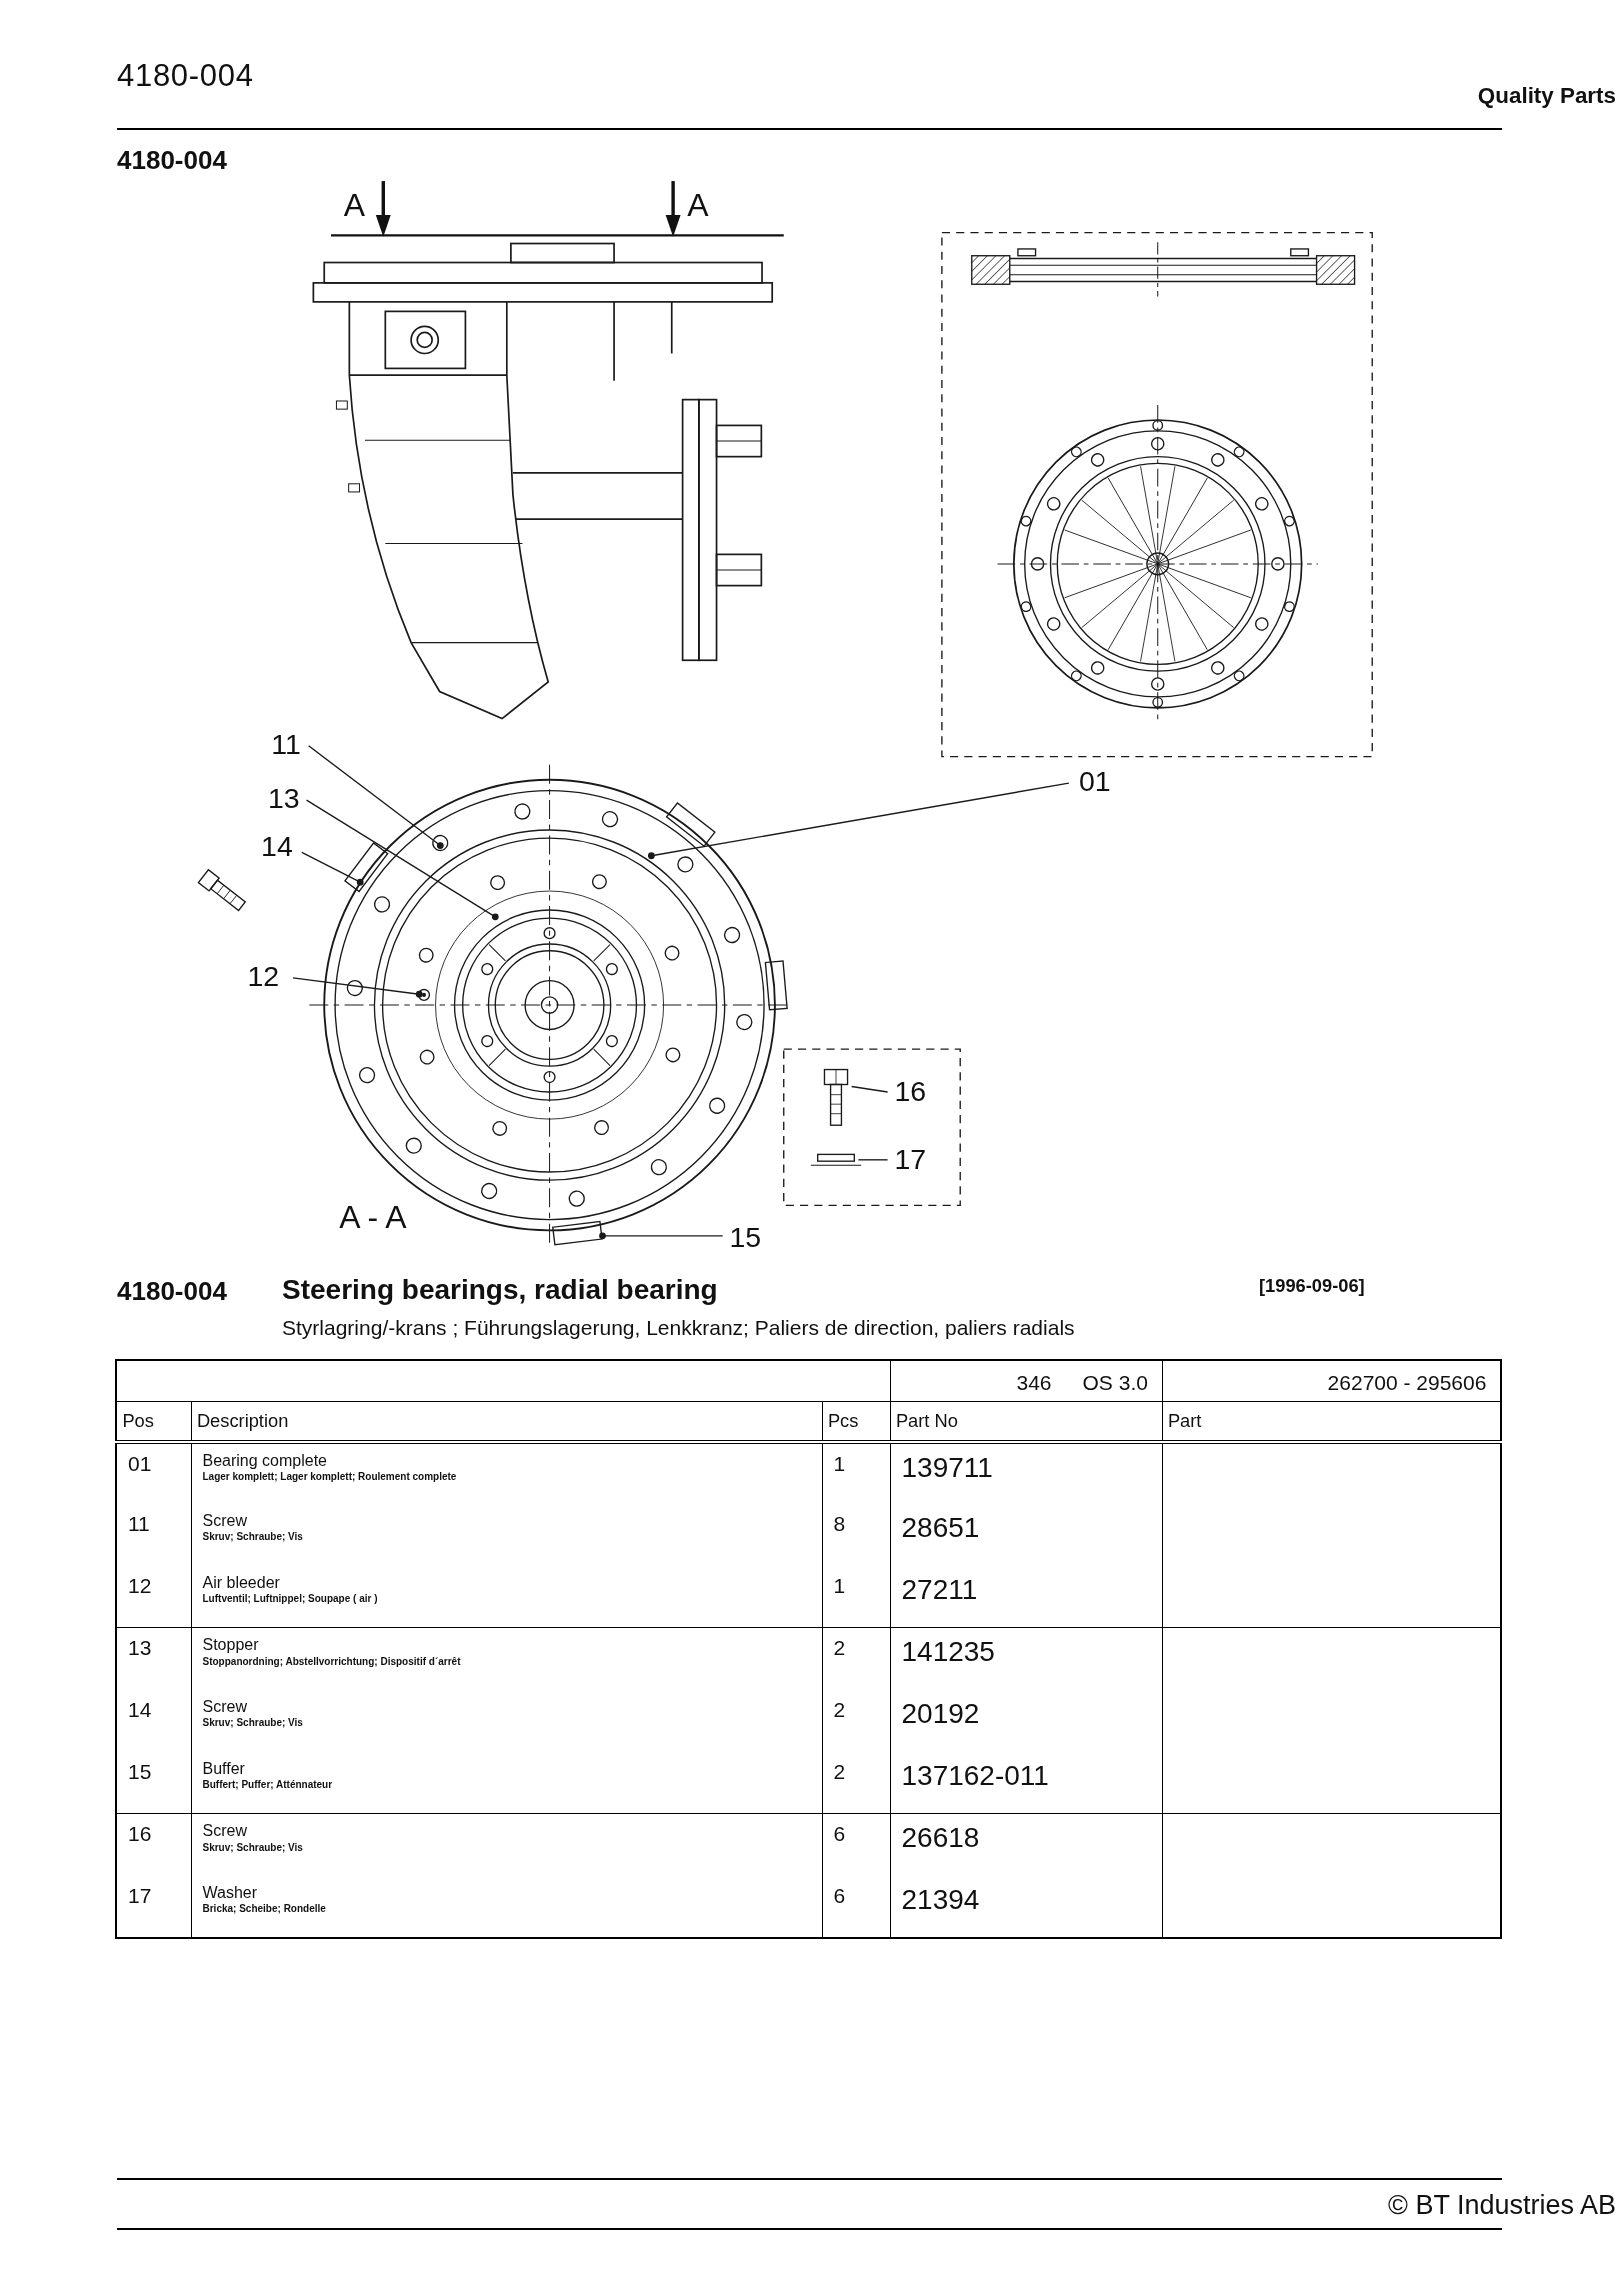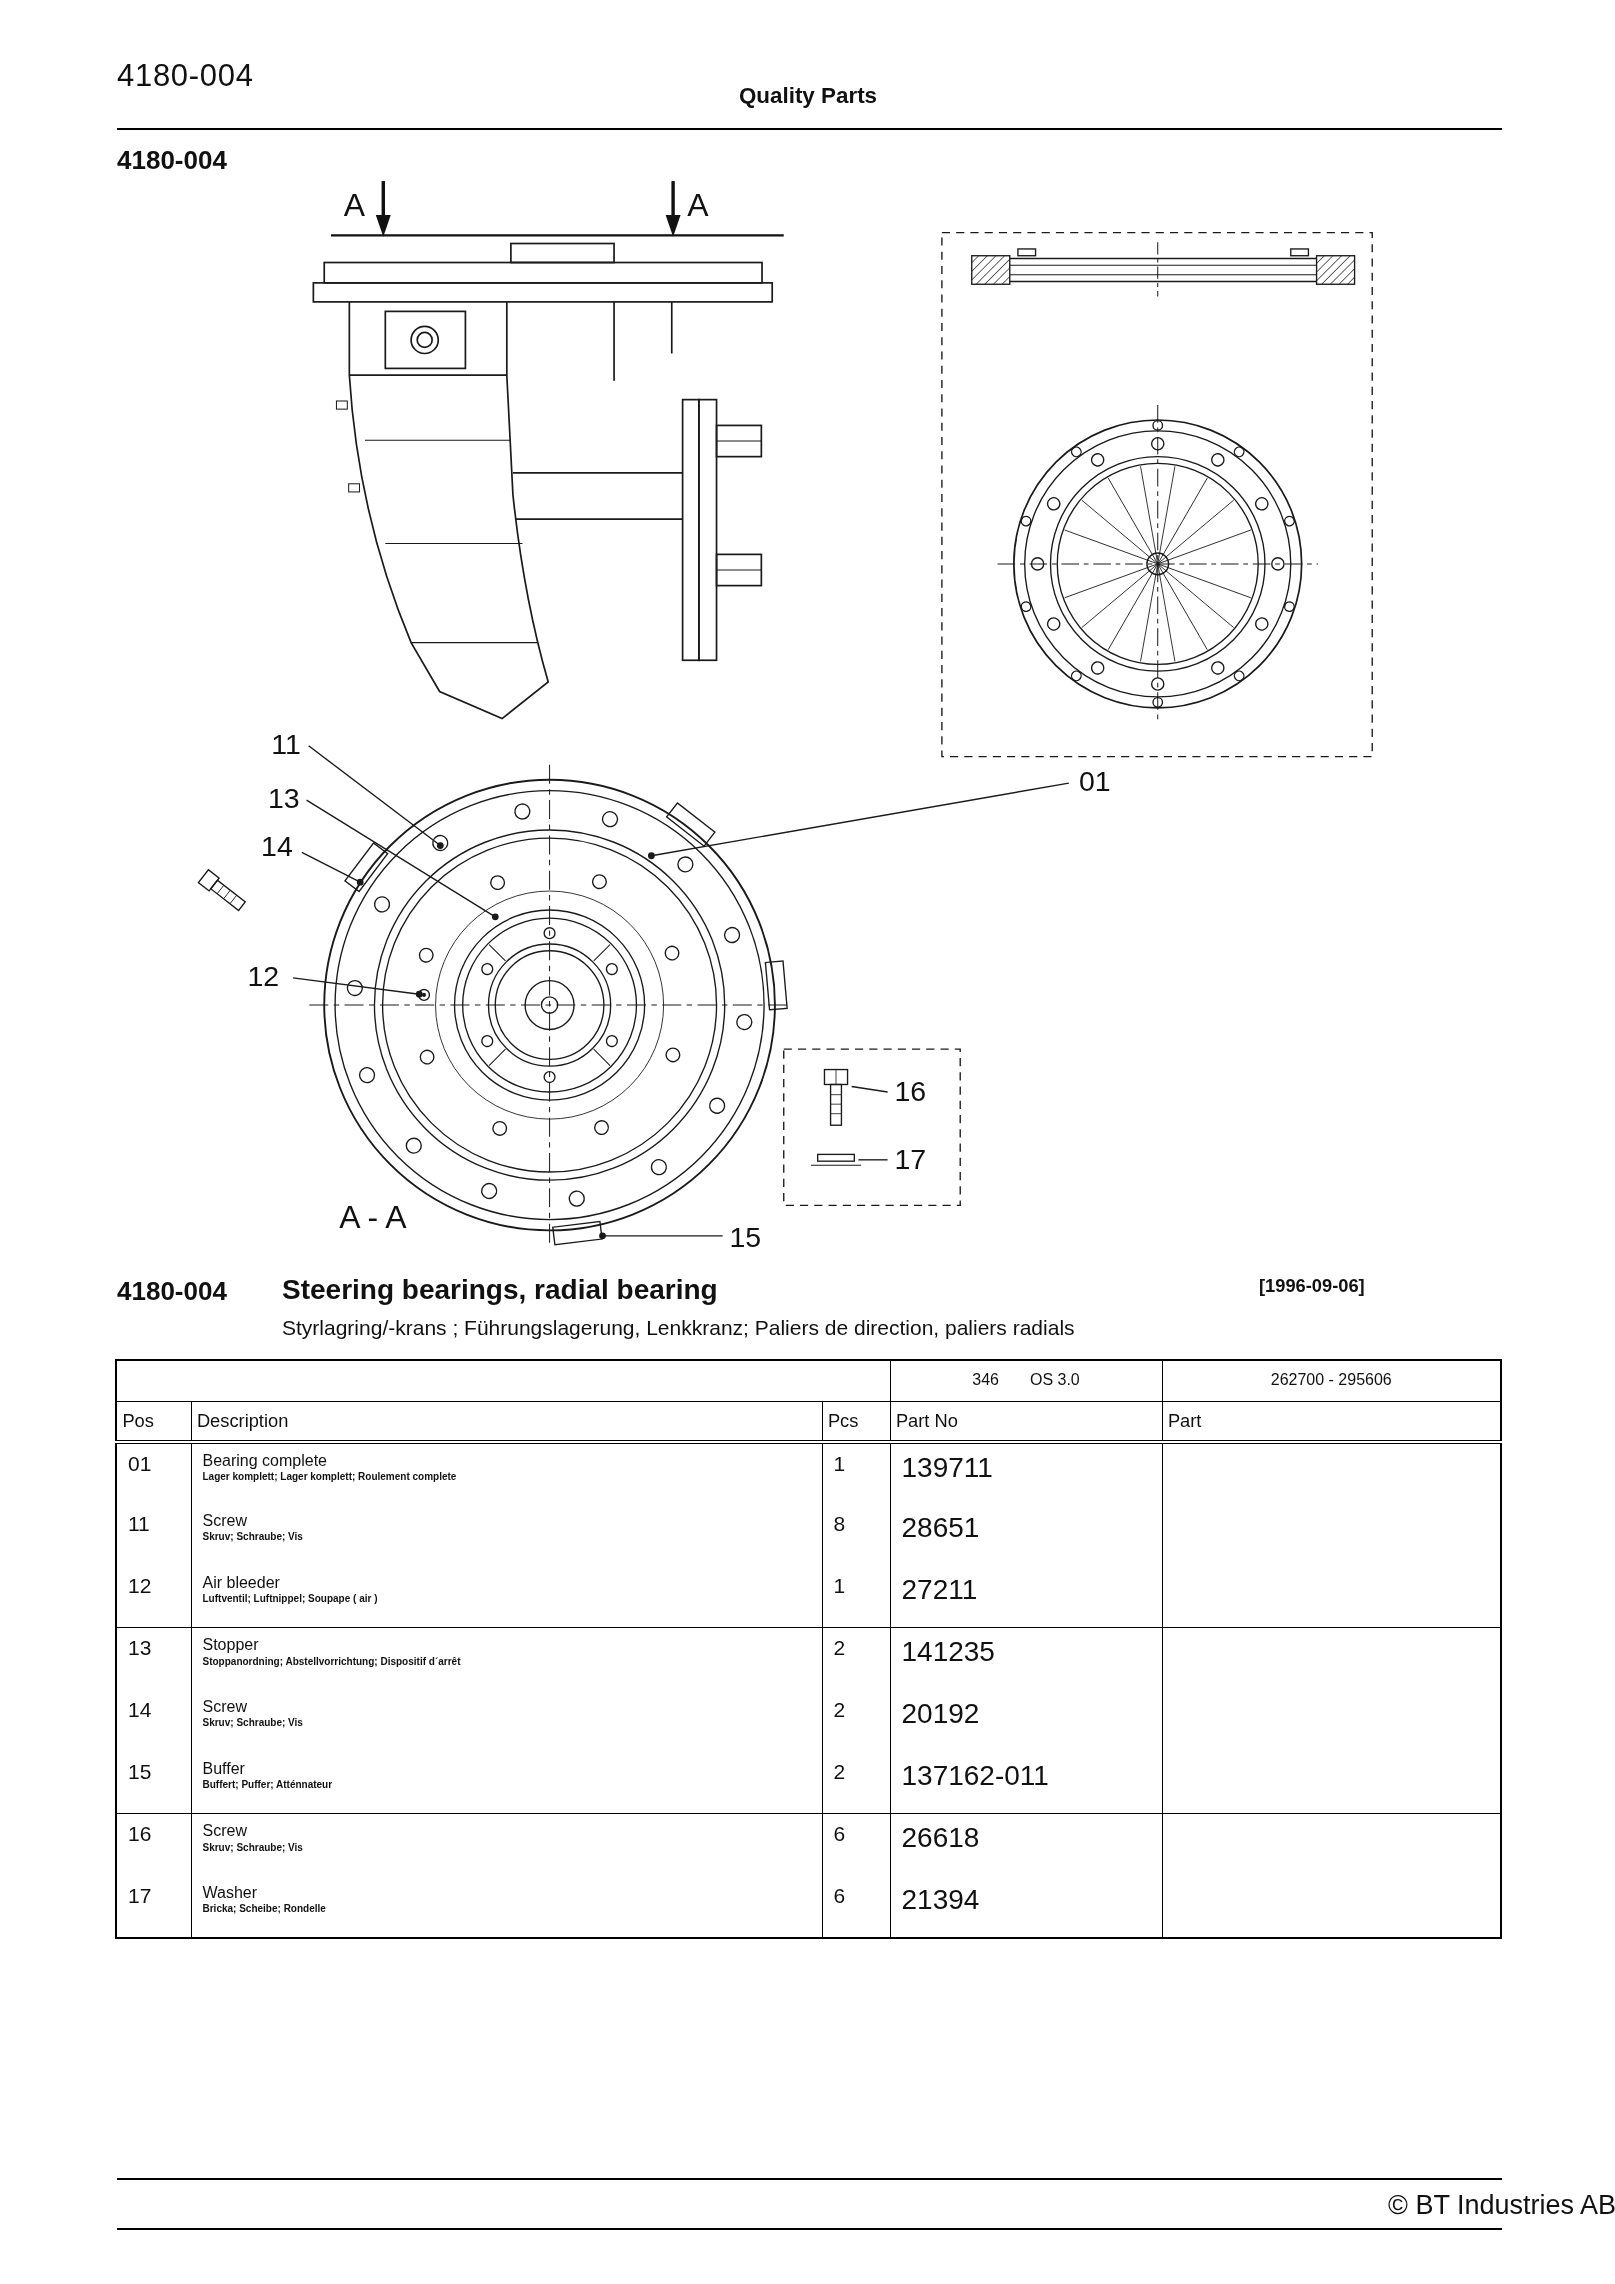--- a/index.html
+++ b/index.html
@@ -5,41 +5,41 @@
   * { margin:0; padding:0; box-sizing:border-box; }
   html,body { background:#ffffff; }
   body {
     width:1616px; height:2284px; position:relative;
     font-family:"Liberation Sans", sans-serif; color:#111;
   }
   .abs { position:absolute; }
 
   
   .doc-number   { left:117px; top:58px;  font-size:31px; font-weight:400; letter-spacing:0.7px; }
-  .brand        { left:0; right:0; top:83px; text-align:center; font-size:22.4px; font-weight:700; }
+  .brand        { left:0; right:0; top:83px; text-align:right; font-size:22.4px; font-weight:700; }
   .header-rule  { left:117px; top:128px; width:1385px; height:2px; background:#000; }
   .section-number { left:117px; top:145px; font-size:26px; font-weight:700; }
 
   
   .drawing { left:115px; top:177px; }
   .drawing text { font-family:"Liberation Sans", sans-serif; fill:#111; }
   .callout { font-size:42px; }
   .big-letter { font-size:47px; }
 
   
   .tb-number   { left:117px; top:1276px; font-size:26px; font-weight:700; }
   .tb-title    { left:282px; top:1274px; font-size:28px; font-weight:700; }
   .tb-date     { left:1259px; top:1275px; font-size:18.3px; font-weight:700; }
   .tb-subtitle { left:282px; top:1316px; font-size:21px; font-weight:400; }
 
   
   .table-wrap { left:115px; top:1359px; }
   table.parts-table { border-collapse:collapse; width:1385px; table-layout:fixed; border:2px solid #000; }
   .parts-table td, .parts-table th { border-left:1.4px solid #000; border-right:1.4px solid #000; vertical-align:top; }
-  tr.meta-row td { border-bottom:1.4px solid #000; height:41px; font-size:16px; padding:9.5px 13.6px 0 13.6px; text-align:center; }
+  tr.meta-row td { border-bottom:1.4px solid #000; height:41px; font-size:21px; padding:9.5px 13.6px 0 13.6px; text-align:right; }
   tr.meta-row .m-os { margin-left:31px; }
   tr.head-row th { border-bottom:4.8px double #000; font-size:18.3px; font-weight:400; height:37px; padding:8.1px 5.4px; text-align:left; }
   tr.part-row td { height:62px; padding:8.1px 11px 8.1px 11px; }
   td.c-pos  { font-size:21px; padding-left:15px; }
   td.c-pcs  { font-size:21px; }
   td.c-part { font-size:28px; }
   td.c-note { font-size:21px; }
   .desc-main { font-size:16px; line-height:1.15; }
   .desc-sub  { font-size:10px; margin-top:1px; line-height:1.1;font-weight:bold; }
   tr.group-start td { border-top:1.4px solid #000; }

